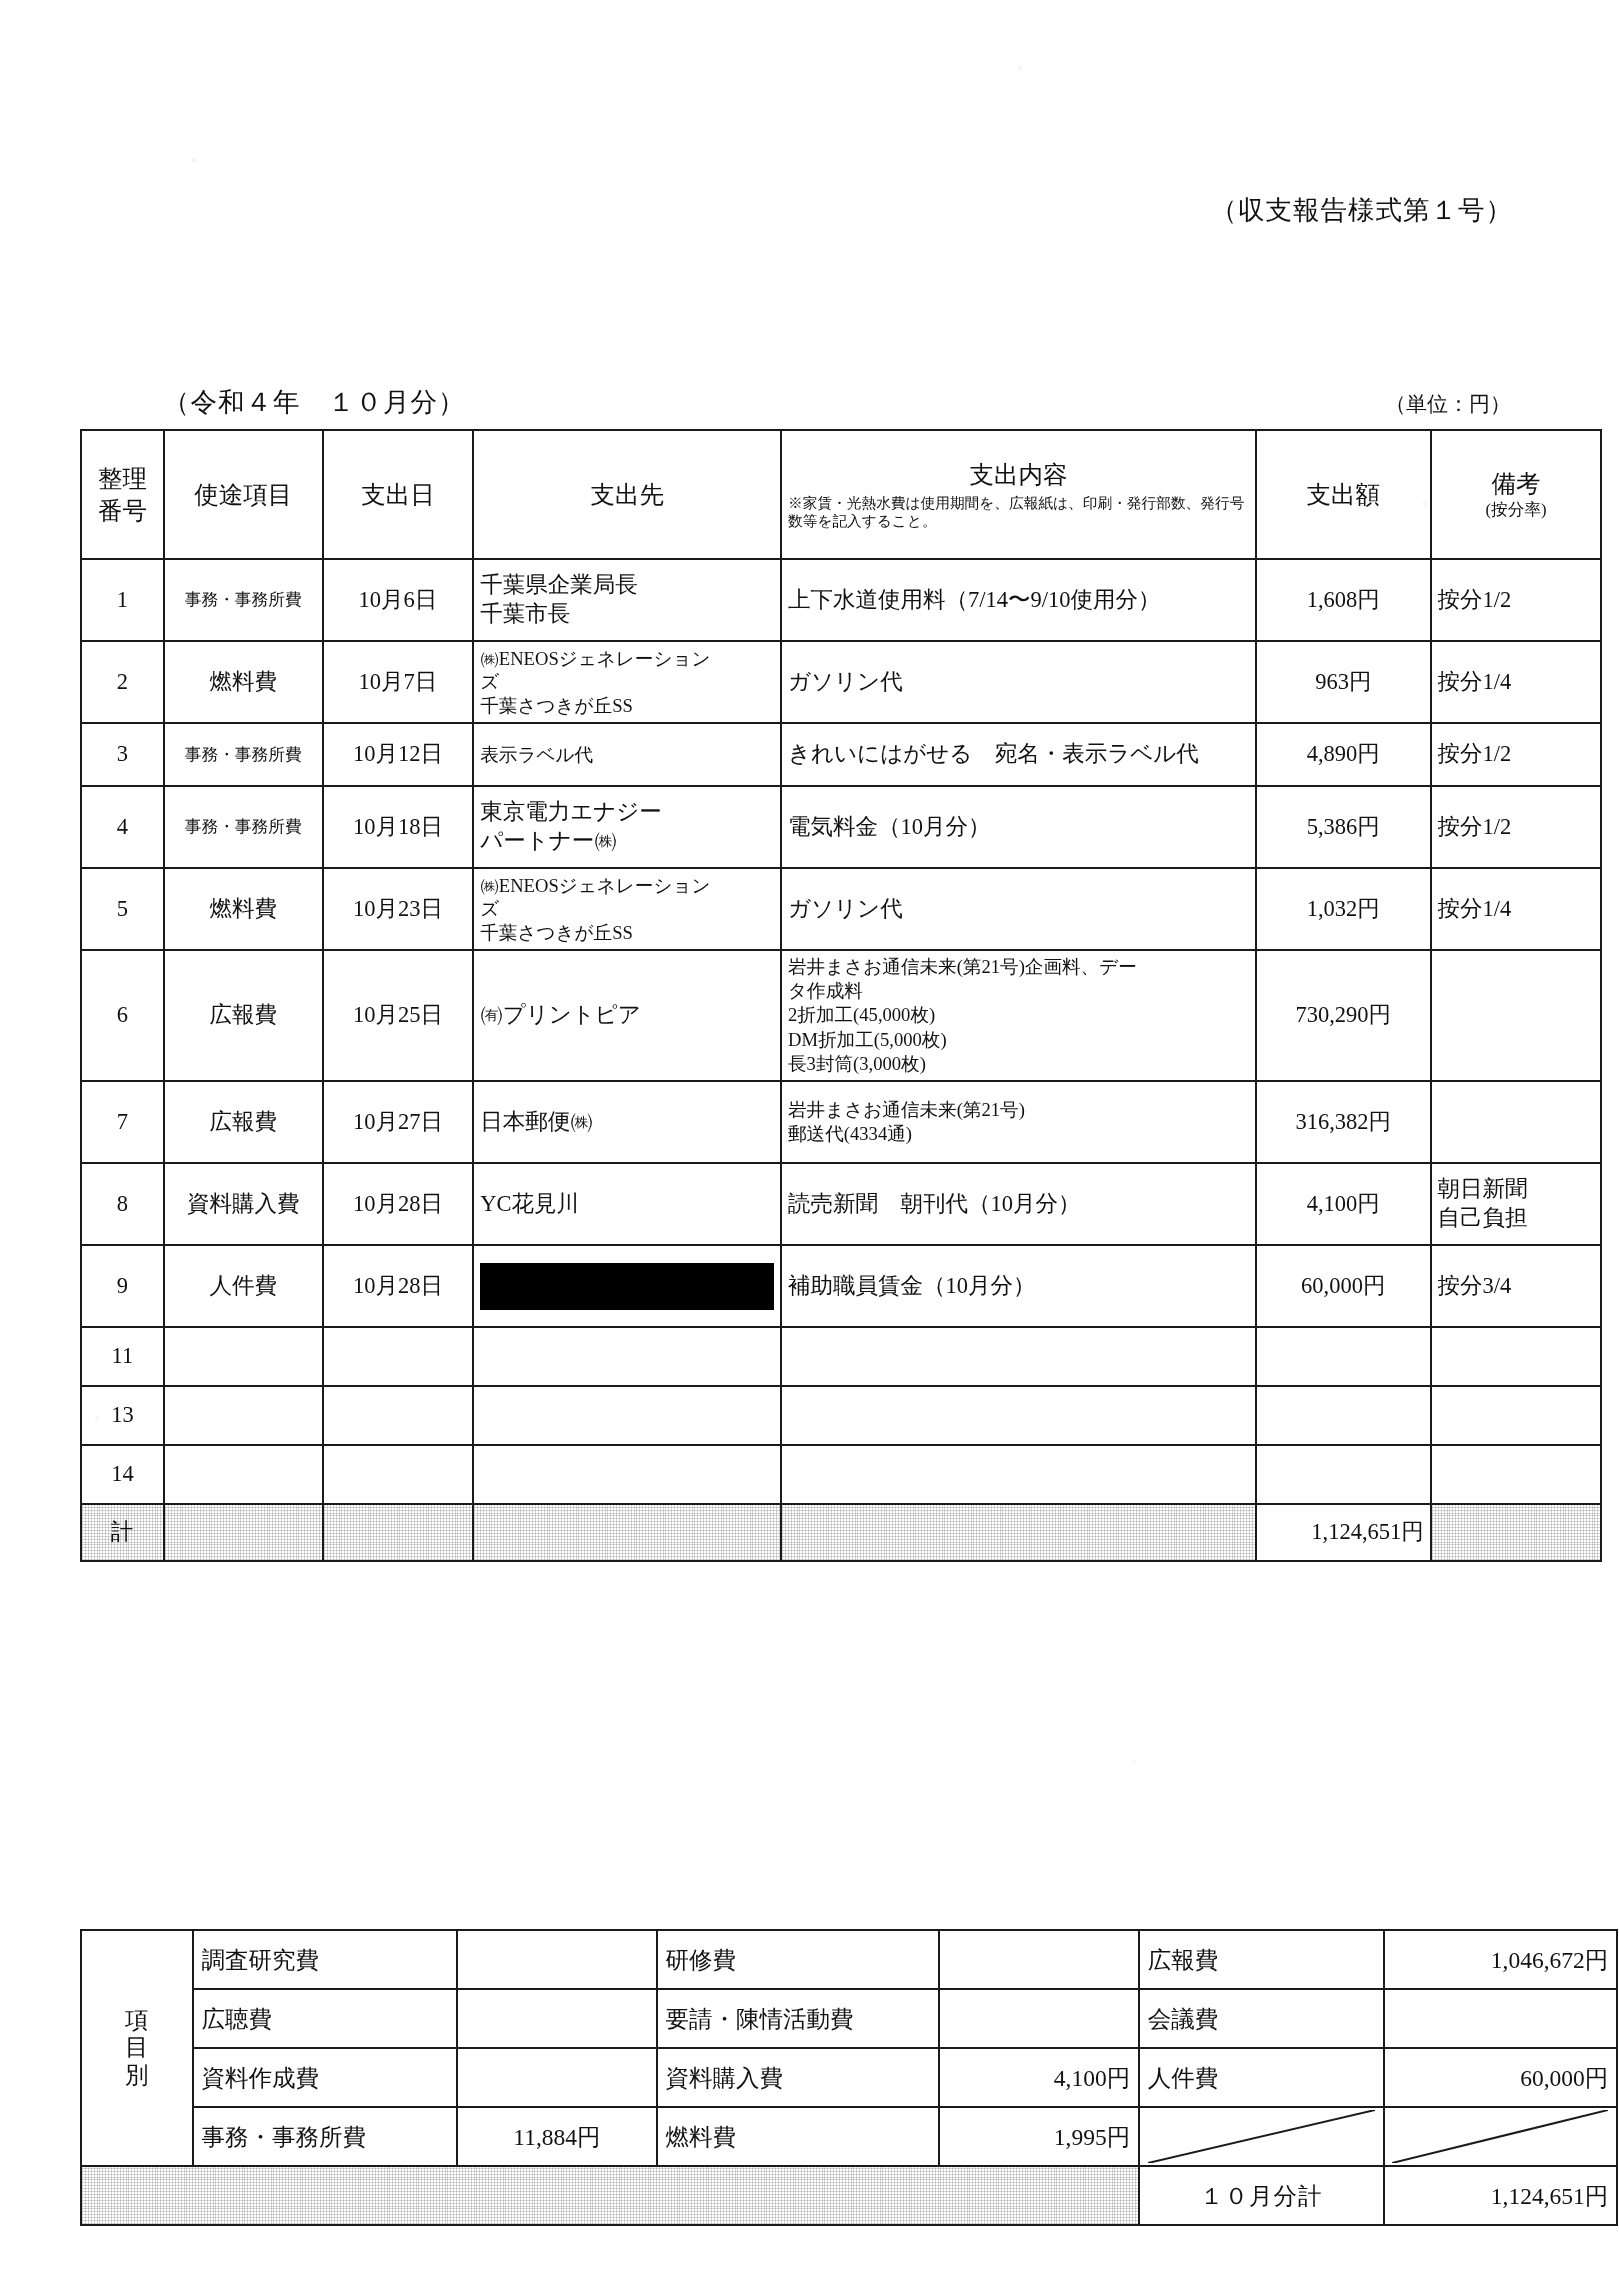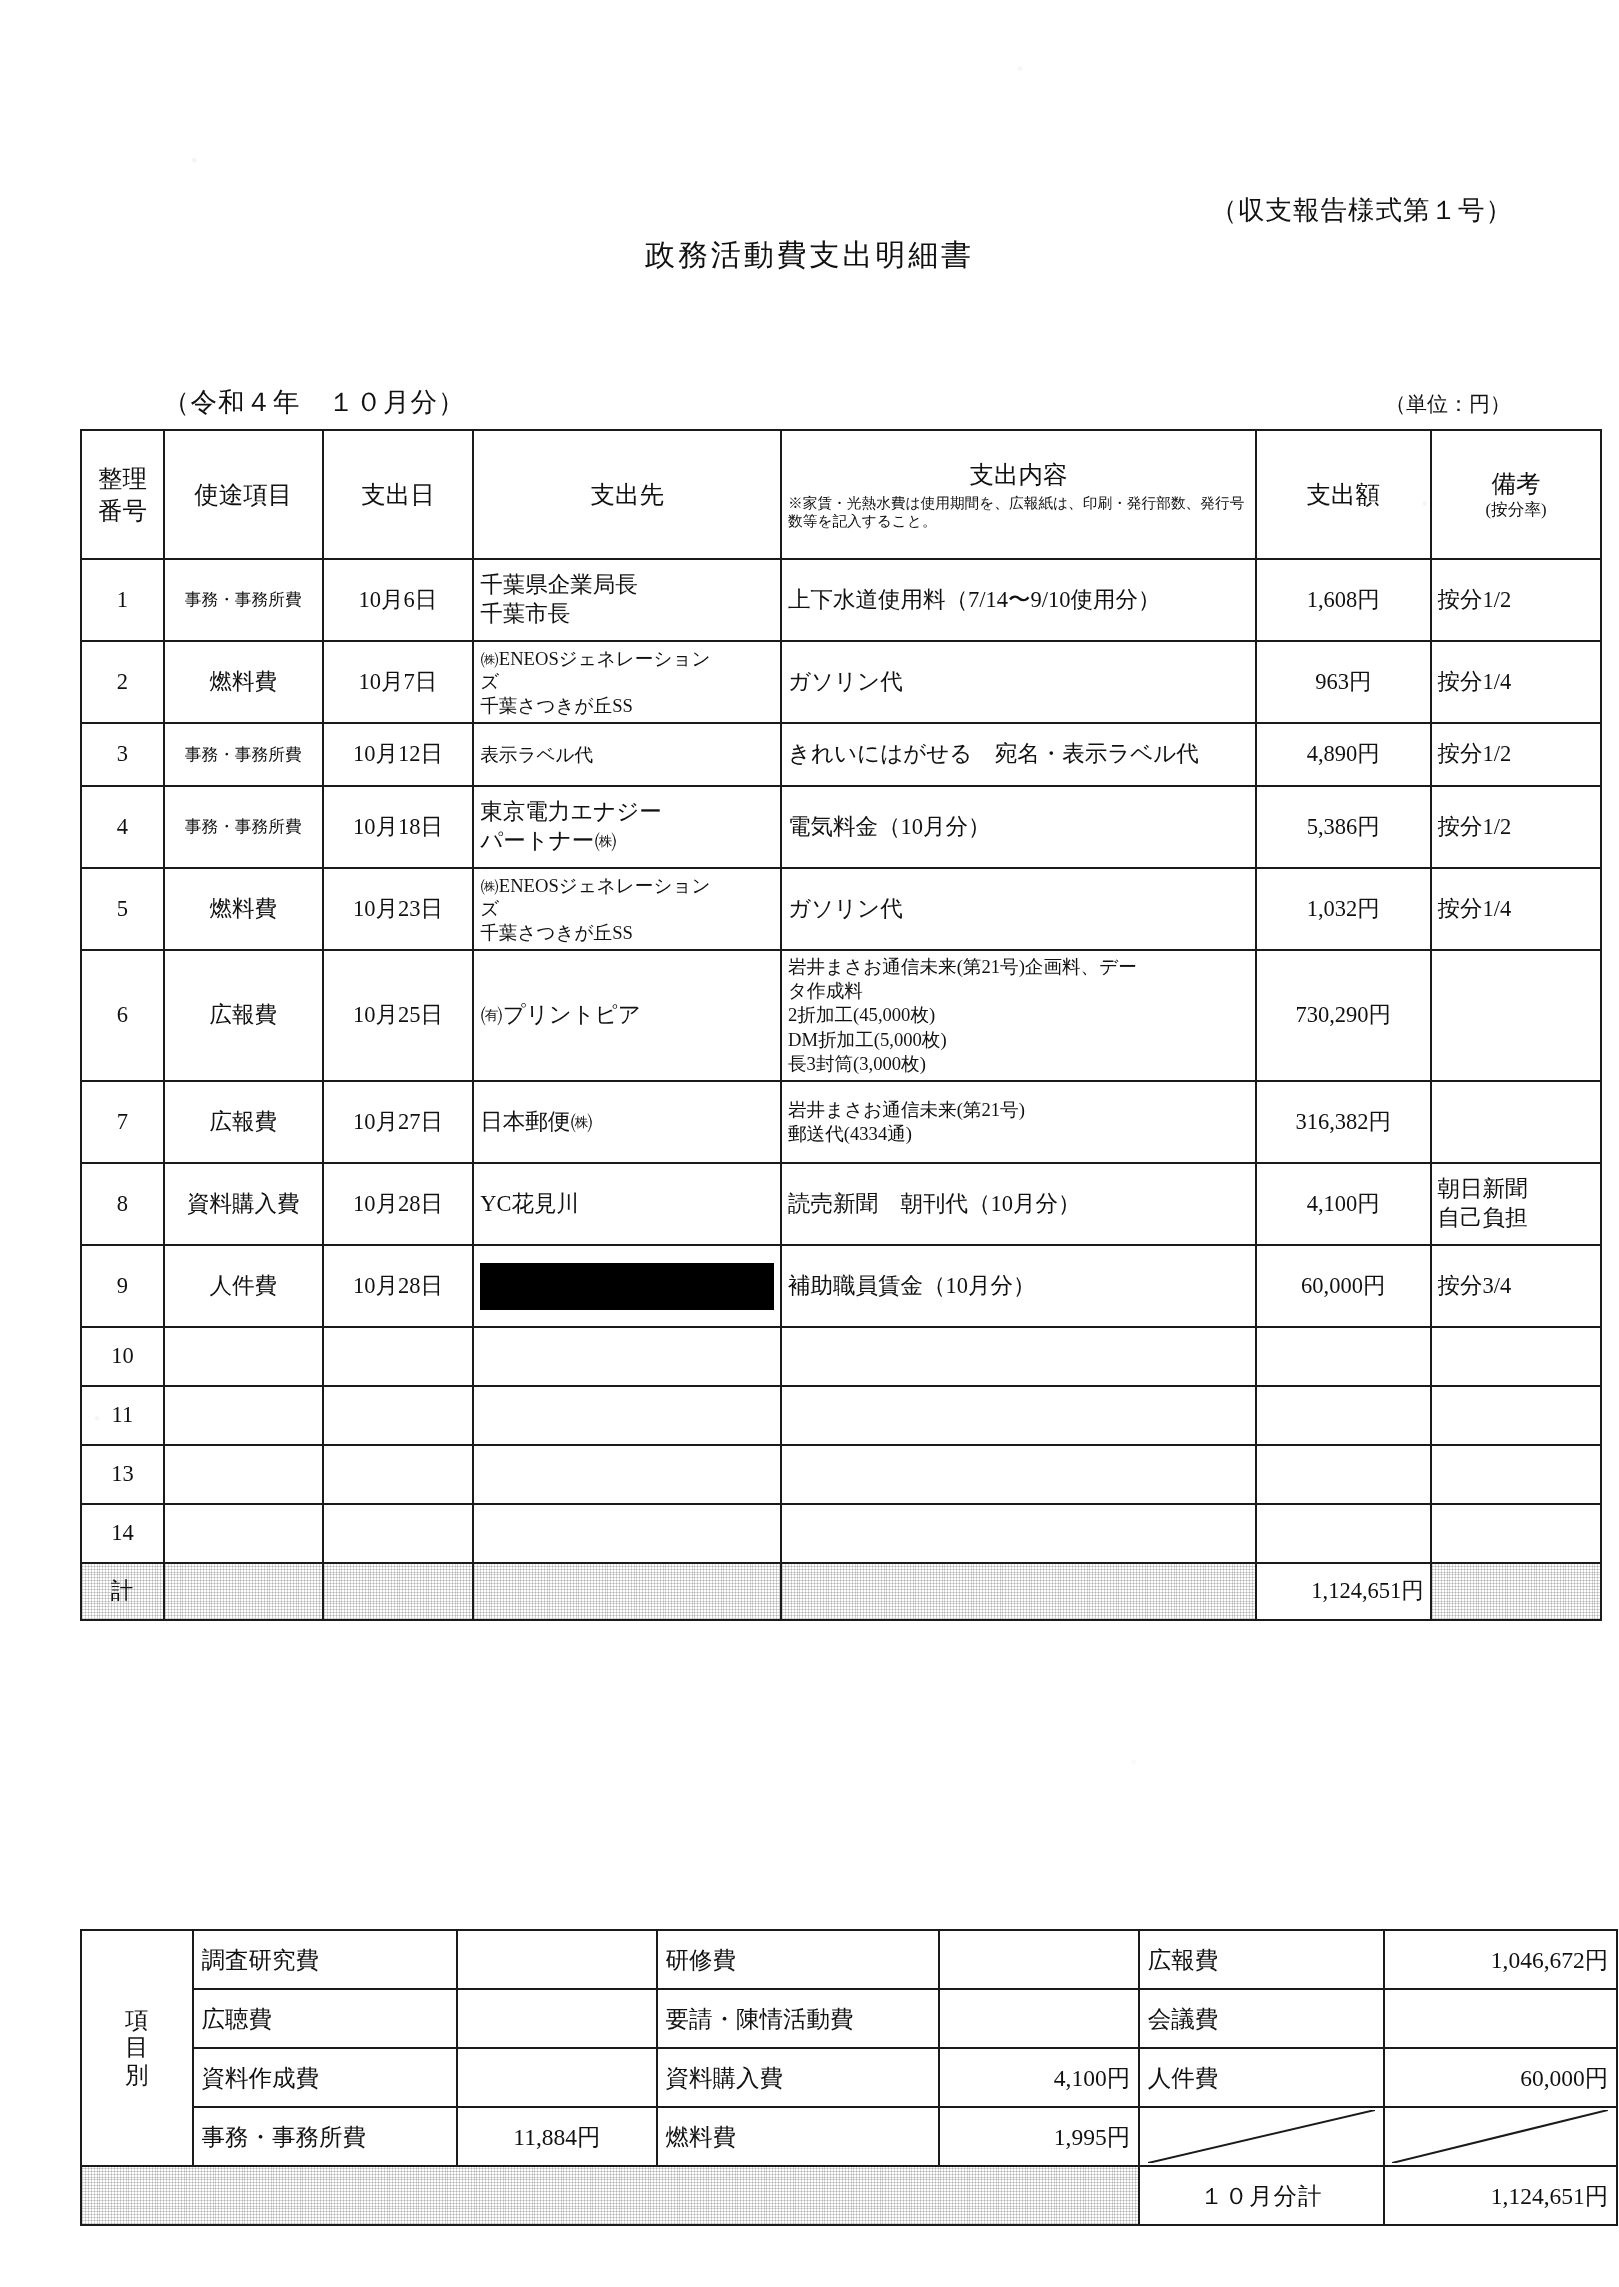--- a/index.html
+++ b/index.html
@@ -199,21 +199,20 @@
 </style>
 </head>
 <body>
 
 <div class="scan-bg"></div>
 
 <div class="page">
 
   <div class="form-no">（収支報告様式第１号）</div>
 
-  <div class="doc-title">政務活動費支出明細書</div>
 
 
   <div class="period">（令和４年　１０月分）</div>
   <div class="unit">（単位：円）</div>
 
   <table class="main">
     <thead>
       <tr>
         <th class="c-no">
           <div>整理</div>
@@ -359,29 +358,20 @@
           <td class="c-payee">
             <span class="redacted"></span>
           </td>
           <td class="c-detail">
             <div class="">補助職員賃金（10月分）</div>
           </td>
           <td class="c-amount">60,000円</td>
           <td class="c-note">按分3/4</td>
         </tr>
         <tr class="row-empty">
-          <td class="c-no">10</td>
-          <td class="c-use"></td>
-          <td class="c-date"></td>
-          <td class="c-payee"></td>
-          <td class="c-detail"></td>
-          <td class="c-amount"></td>
-          <td class="c-note"></td>
-        </tr>
-        <tr class="row-empty">
           <td class="c-no">11</td>
           <td class="c-use"></td>
           <td class="c-date"></td>
           <td class="c-payee"></td>
           <td class="c-detail"></td>
           <td class="c-amount"></td>
           <td class="c-note"></td>
         </tr>
         <tr class="row-empty">
           <td class="c-no">13</td>

